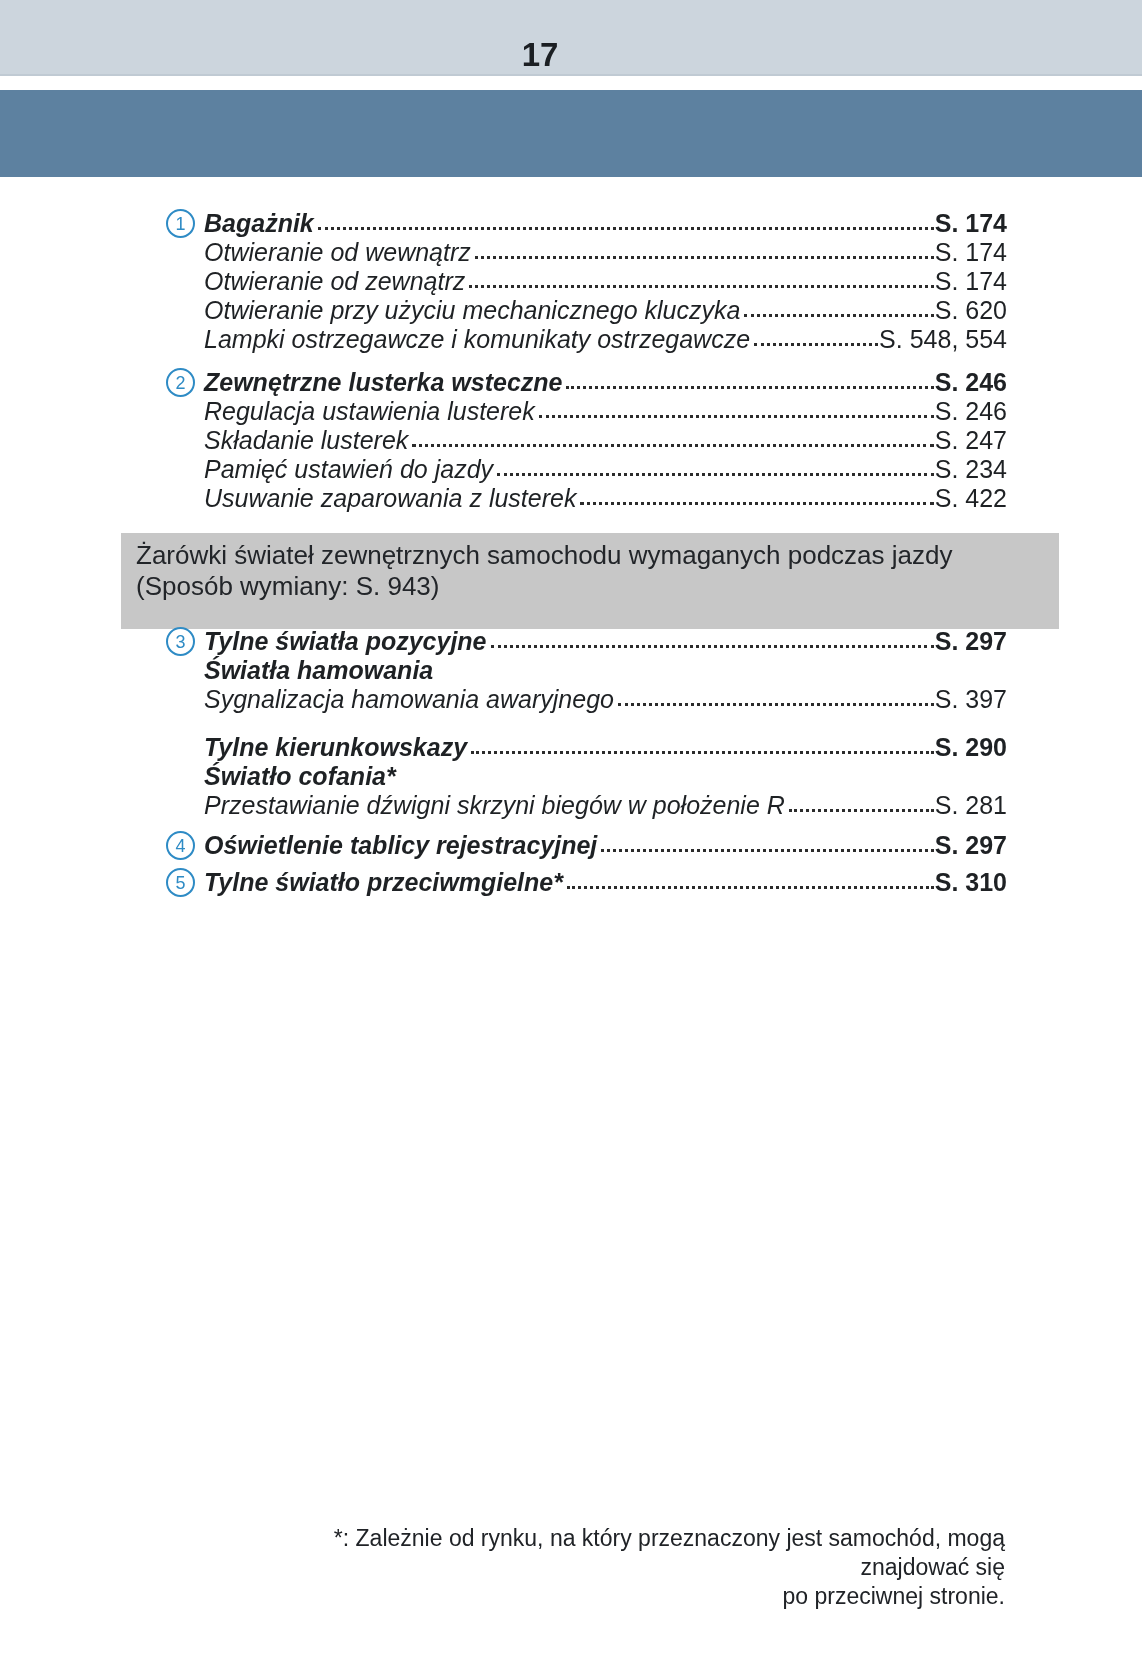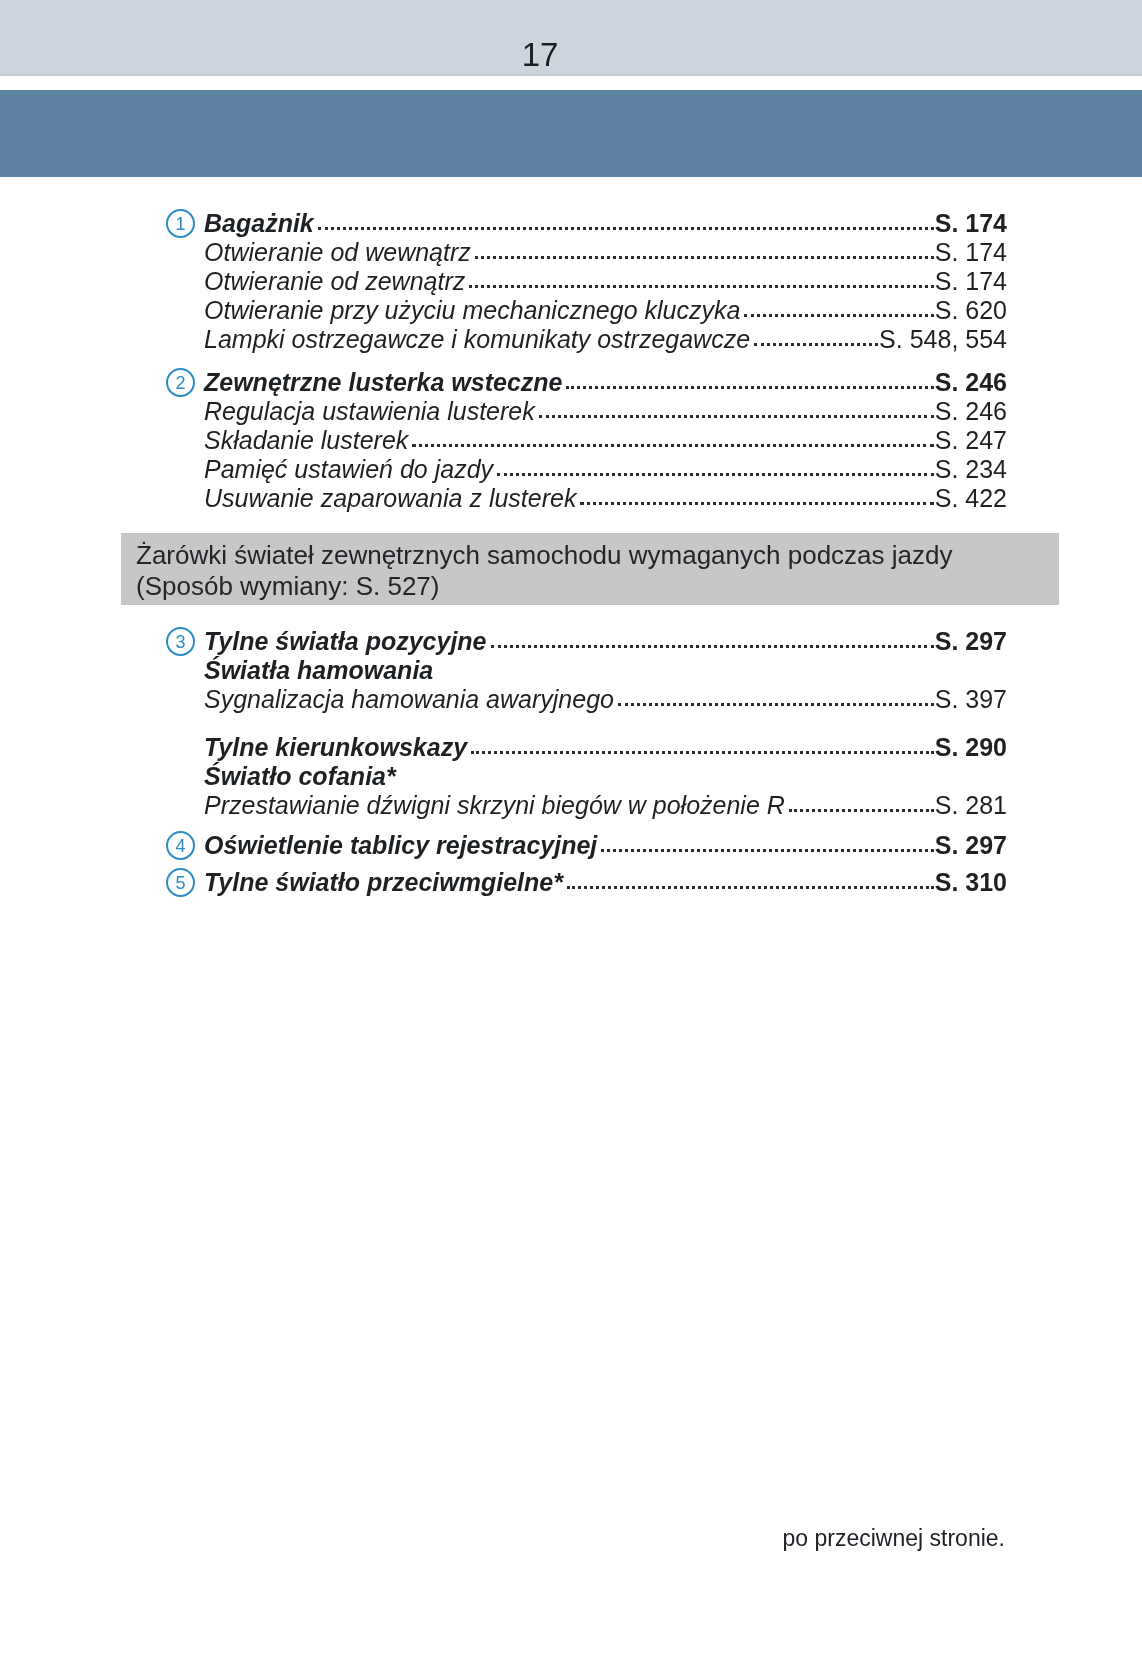--- a/index.html
+++ b/index.html
@@ -8,21 +8,21 @@
     font-family:"Liberation Sans",sans-serif;color:#1e2124;
   }
   
   .topband{
     position:absolute;left:0;top:0;width:1142px;height:76px;background:#ccd5dd;
     border-bottom:2px solid #c0cad3;box-sizing:border-box;
     display:flex;align-items:center;justify-content:flex-end;gap:84px;
     padding-right:62px;padding-top:10px;flex-direction:column;
   }
   .band-title{font-size:27px;color:#23272b;}
-  .band-num{font-size:33px;font-weight:normal;color:#1b1f23;margin-top:20px;}
+  .band-num{font-size:33px;font-weight:bold;color:#1b1f23;margin-top:20px;}
   
   .banner{position:absolute;left:0;top:90px;width:1142px;height:87px;background:#5d81a0;}
   
   .toc{position:absolute;left:166px;width:841px;}
   .toc-a{top:209px;}
   .toc-b{top:627px;}
   .toc-a .group + .group{margin-top:14px;}
   .toc-b .group:nth-child(2){margin-top:19px;text-align:center;}
   .toc-b .group:nth-child(3){margin-top:11px;}
   .toc-b .group:nth-child(4){margin-top:8px;}
@@ -34,21 +34,21 @@
     display:flex;align-items:center;justify-content:center;
     font-size:18px;color:#2e8bc5;line-height:1;
   }
   .circle.hide{visibility:hidden;}
   .label{white-space:nowrap;font-style:italic;}
   .dots{flex:1 1 auto;min-width:12px;align-self:flex-end;
     border-bottom:3px dotted #2b2b2b;margin:0 1px 8px 4px;}
   .pg{white-space:nowrap;}
   
   .notebox{
-    position:absolute;left:121px;top:533px;width:938px;height:72px;background:#c7c7c7;
+    position:absolute;left:121px;top:533px;width:938px;height:96px;background:#c7c7c7;
     box-sizing:border-box;padding:7px 0 0 15px;font-size:26px;line-height:31px;color:#222529;
   }
   
   .footnote{
     position:absolute;top:1524px;right:137px;width:780px;text-align:right;
     font-size:23px;line-height:29px;color:#202327;
   }
 </style>
 </head>
 <body>
@@ -144,21 +144,21 @@
           </span>
     <span class="label">Usuwanie zaparowania z lusterek</span>
     <span class="dots"></span>
     <span class="pg">S. 422</span>
   </div>
       </div>
     </div>
 
   <div class="notebox">
     <div>Żarówki świateł zewnętrznych samochodu wymaganych podczas jazdy</div>
-    <div>(Sposób wymiany: S. 527)</div>
+    <div>(Sposób wymiany: S. 943)</div>
   </div>
 
   <div class="toc toc-b" id="toc-b">
       <div class="group">
         <div class="row bold">
     <span class="num">
             <span class="circle">3</span>
           </span>
     <span class="label">Tylne światła pozycyjne</span>
     <span class="dots"></span>
@@ -221,16 +221,17 @@
             <span class="circle">5</span>
           </span>
     <span class="label">Tylne światło przeciwmgielne*</span>
     <span class="dots"></span>
     <span class="pg">S. 310</span>
   </div>
       </div>
     </div>
 
   <div class="footnote">
+    <div>*: Zależnie od rynku, na który przeznaczony jest samochód, mogą znajdować się</div>
     <div>po przeciwnej stronie.</div>
   </div>
 
 </div>
 
 </body></html>

